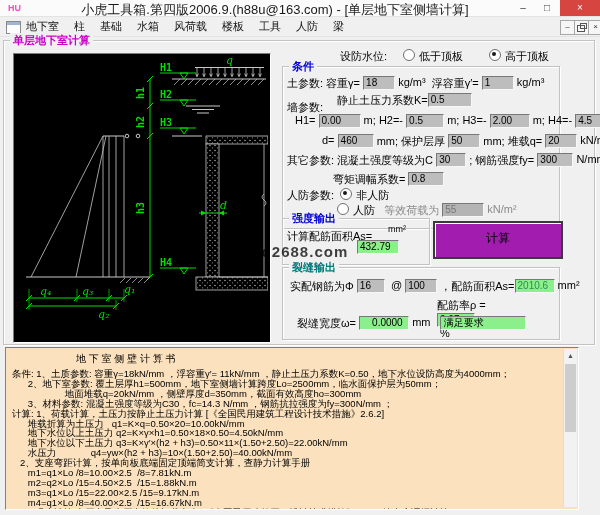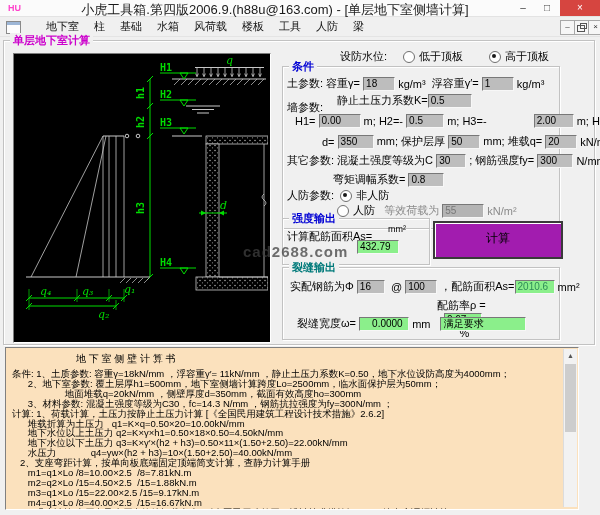--- a/index.html
+++ b/index.html
@@ -11,60 +11,60 @@
   .wtitle{position:absolute;left:60px;right:110px;top:1px;text-align:center;font-size:13px;color:#1a1a1a;white-space:nowrap;overflow:hidden;}
   .capbtn{position:absolute;top:0;height:16px;line-height:15px;text-align:center;font-size:10px;color:#444;cursor:default;}
   .btn-min{left:512px;width:22px;}
   .btn-max{left:536px;width:22px;}
   .btn-close{left:560px;width:40px;background:#d64540;color:#fff;}
 
   
   .menubar{position:absolute;left:0;top:17px;width:600px;height:19px;background:#f0f0f0;border-bottom:1px solid #e4e4e4;}
   .mdi-icon{position:absolute;left:6px;top:4px;width:13px;height:11px;background:#fdfdfd;border:1px solid #8a8a8a;}
   .mdi-icon:before{content:"";position:absolute;left:0;top:0;width:13px;height:3px;background:#9db6d6;}
-  .menu-items{position:absolute;left:26px;top:2px;display:flex;gap:15px;font-size:11px;color:#111;margin-left:20px;}
+  .menu-items{position:absolute;left:26px;top:2px;display:flex;gap:15px;font-size:11px;color:#111;}
   .mi{cursor:default;}
   .mdi-btn{position:absolute;top:3px;width:13px;height:13px;background:#f6f6f6;border:1px solid #a8a8a8;font-size:8px;line-height:11px;text-align:center;color:#333;}
   .mdi-min{left:560px;} .mdi-res{left:574px;} .mdi-cls{left:588px;}
   .mdi-res:before{content:"";position:absolute;left:2px;top:4px;width:6px;height:5px;border:1px solid #555;background:#f6f6f6;}
   .mdi-res:after{content:"";position:absolute;left:5px;top:2px;width:5px;height:4px;border:1px solid #555;}
 
   
   .group{position:absolute;border:1px solid #c2c2c2;box-shadow:1px 1px 0 #fff, inset 1px 1px 0 #fff;}
   .glabel{position:absolute;top:-8px;left:6px;background:#f0f0f0;padding:0 3px;font-size:11px;font-weight:bold;line-height:14px;white-space:nowrap;}
   .main-group{left:3px;top:40px;width:590px;height:303px;}
   .lbl-magenta{color:#cc00cc;} .lbl-blue{color:#0000d4;} .lbl-teal{color:#007a7a;}
 
   
   .diagram{position:absolute;left:13px;top:53px;width:256px;height:288px;background:#000;border:1px solid;border-color:#7c7c7c #fff #fff #7c7c7c;z-index:1;}
   .gt{fill:#00dd00;font-size:10px;font-weight:bold;font-family:"DejaVu Sans Mono",monospace;}
   .gq{fill:#00dd00;font-size:11px;font-style:italic;font-family:"DejaVu Serif",serif;}
 
   
-  .frow{position:absolute;display:flex;align-items:center;white-space:pre;font-size:11px;color:#000;z-index:2;}
+  .frow{position:absolute;display:flex;white-space:pre;font-size:11px;color:#000;z-index:2;}
   .inp{display:inline-block;background:#bdbdbd;border:1px solid;border-color:#787878 #f7f7f7 #f7f7f7 #787878;font-size:10px;height:12px;line-height:12px;padding:0 2px;color:#000;overflow:hidden;}
   .green{background:#8bef8b;}
   .dis{color:#8a8a8a;}
   .inp.dis{background:#b4b4b4;color:#777;}
   .radio{width:10px;height:10px;border-radius:50%;background:#fff;border:1px solid #6f6f6f;display:inline-block;position:relative;margin-right:4px;flex:none;}
   .radio.sel:after{content:"";position:absolute;left:2px;top:2px;width:4px;height:4px;border-radius:50%;background:#1a1a1a;}
 
   .calc-btn{position:absolute;left:433px;top:221px;width:126px;height:34px;background:#a21caf;border:2px solid #3a3a3a;box-shadow:inset 1px 1px 0 #fff;font-size:12px;color:#000;text-align:center;line-height:30px;z-index:2;cursor:default;}
 
   .status-box{display:inline-block;background:#8bef8b;border:1px solid;border-color:#787878 #f7f7f7 #f7f7f7 #787878;font-size:10px;height:12px;line-height:12px;padding:0 3px;width:78px;}
 
   
   .report{position:absolute;left:5px;top:347px;width:572px;height:161px;background:#fbe1bd;border:1px solid;border-color:#808080 #fff #fff #808080;overflow:hidden;z-index:2;}
   .rtitle{margin:4px 0 3px 70px;font-size:10px;color:#000;white-space:pre;}
   .rlines{margin:0 0 0 6px;font-size:9.5px;line-height:9.9px;color:#000;white-space:pre;font-family:"Liberation Sans",sans-serif;}
   .vscroll{position:absolute;right:1px;top:1px;width:13px;height:158px;background:#f2f2f2;border-left:1px solid #dcdcdc;}
   .varrow{position:absolute;top:1px;left:0;width:13px;height:12px;font-size:7px;text-align:center;line-height:12px;color:#555;}
   .vthumb{position:absolute;top:15px;left:1px;width:11px;height:68px;background:#cdcdcd;}
 
-  .watermark{position:absolute;left:243px;top:243px;font-size:15px;font-weight:bold;color:#404040;opacity:0.75;letter-spacing:1px;z-index:4;pointer-events:none;}
+  .watermark{position:absolute;left:243px;top:243px;font-size:15px;font-weight:bold;color:#000000;opacity:0.75;letter-spacing:1px;z-index:4;pointer-events:none;}
 </style>
 </head>
 <body>
 
 <div class="win">
 
   <div class="titlebar">
     <span class="logo">HU</span>
     <span class="wtitle">小虎工具箱.第四版2006.9.(h88u@163.com) - [单层地下室侧墙计算]</span>
     <span class="capbtn btn-min">–</span>
@@ -202,29 +202,29 @@
     <span>静止土压力系数K=</span>
     <span class="inp" style="width:38px;">0.5</span>
   </div>
 
   <div class="frow" style="left:295px;top:114px;">
     <span>H1= </span>
     <span class="inp" style="width:36px;">0.00</span>
     <span> m; H2=- </span>
     <span class="inp" style="width:32px;">0.5</span>
     <span> m; H3=- </span>
-    <span class="inp" style="width:34px;margin-left:44px;">2.00</span>
+    <span class="inp" style="width:34px;">2.00</span>
     <span> m; H4=- </span>
     <span class="inp" style="width:34px;">4.5</span>
     
   </div>
 
   <div class="frow" style="left:322px;top:134px;">
     <span>d= </span>
-    <span class="inp" style="width:30px;">350</span>
+    <span class="inp" style="width:30px;">460</span>
     <span> mm; 保护层厚 </span>
     <span class="inp" style="width:26px;">50</span>
     <span> mm; 堆载q= </span>
     <span class="inp" style="width:26px;">20</span>
     <span> kN/m</span>
   </div>
 
   <div class="frow" style="left:287px;top:153px;">
     <span>其它参数: 混凝土强度等级为C </span>
     <span class="inp" style="width:24px;">30</span>

